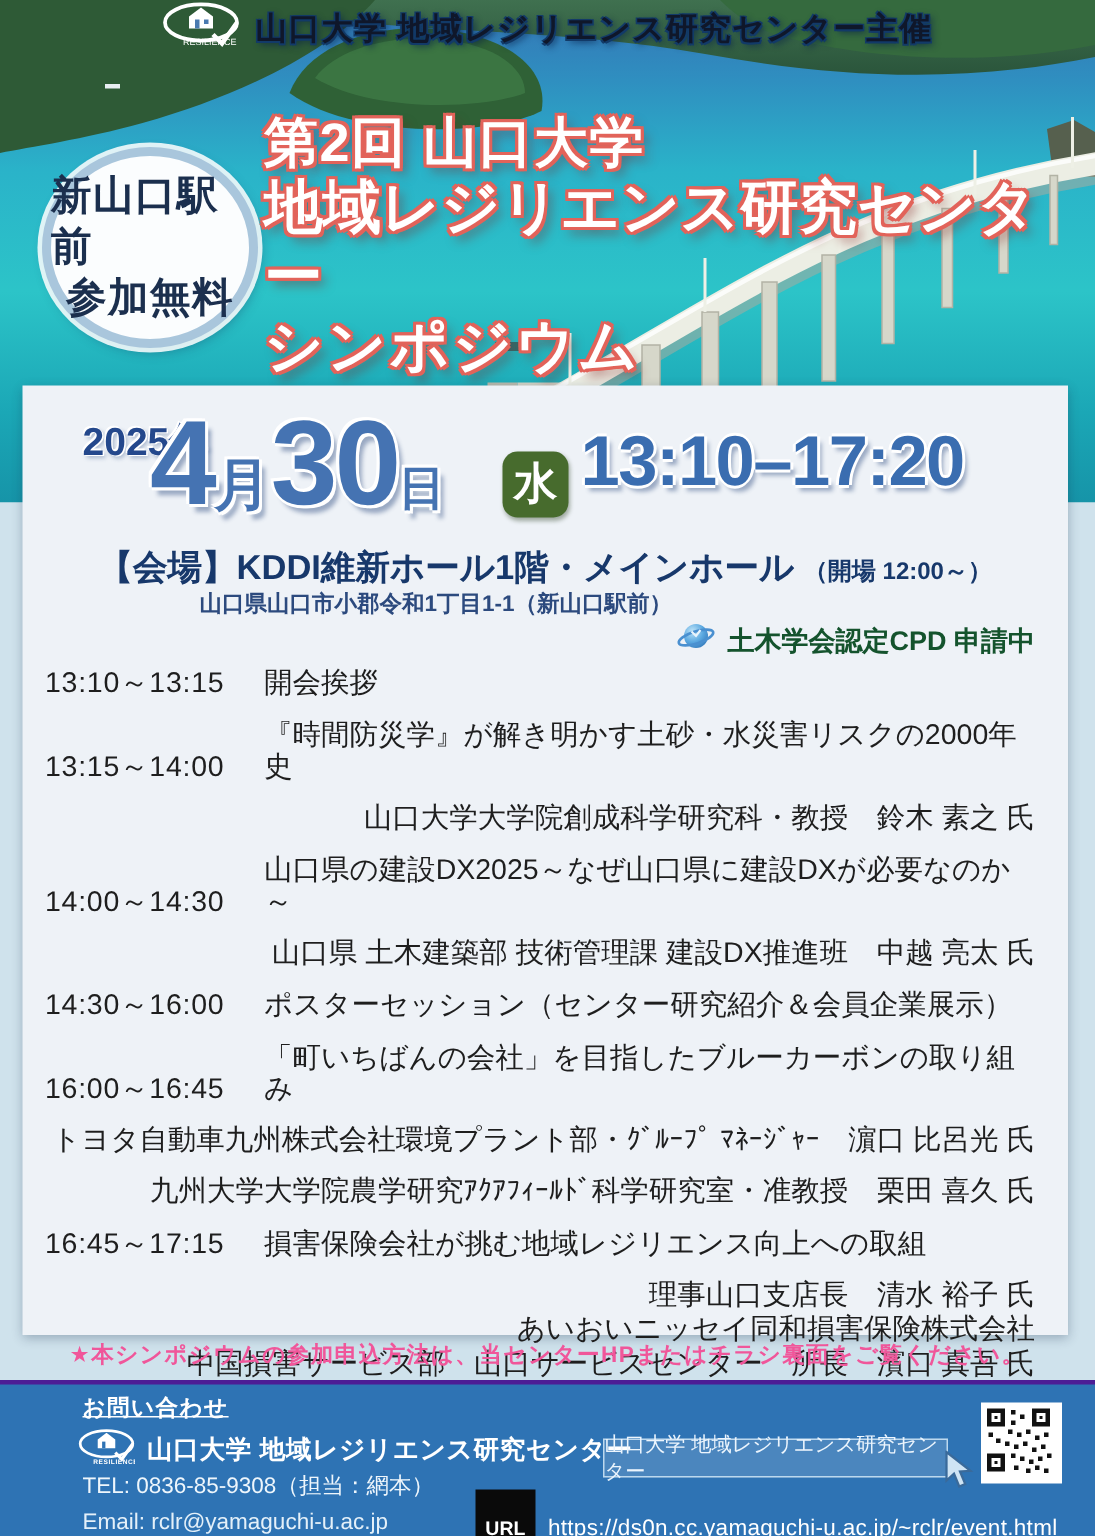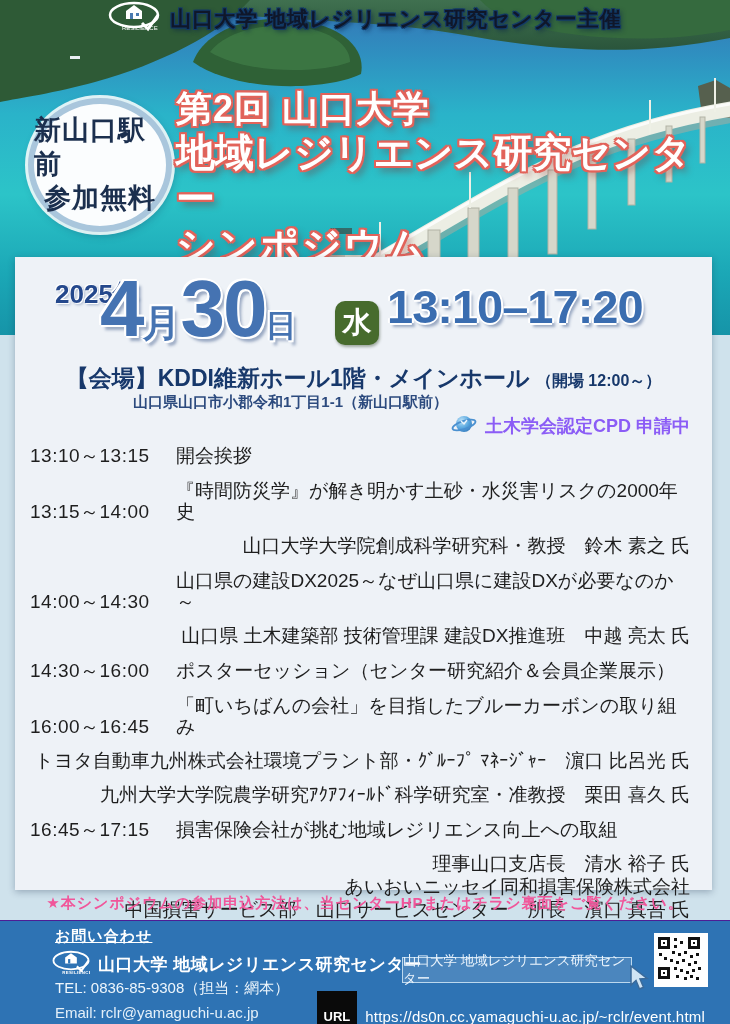--- a/index.html
+++ b/index.html
@@ -15,21 +15,21 @@
   .topbar .org-text{color:#0f172a;font-size:21px;font-weight:bold;letter-spacing:1px;
     text-shadow:1px 1px 0 #123a68,-1px -1px 0 #123a68,1px -1px 0 #123a68,-1px 1px 0 #123a68,2px 2px 5px rgba(8,30,70,.9);}
 
   
   .badge{position:absolute;left:28px;top:98px;width:132px;height:122px;background:#fbfdfe;
     border:6px solid #a9c6dc;border-radius:50%;box-shadow:0 0 0 3px rgba(255,255,255,.85),2px 3px 8px rgba(20,50,90,.35);
     display:flex;flex-direction:column;align-items:center;justify-content:center;}
   .badge div{color:#1b2f4e;font-size:27px;font-weight:bold;line-height:1.25;letter-spacing:1px;}
 
   
-  .title-block{position:absolute;left:176px;top:88px;color:#ffffff;font-weight:bold;line-height:1.18;
+  .title-block{position:absolute;left:176px;top:74px;color:#ffffff;font-weight:bold;line-height:1.18;
     text-shadow:2px 0 0 #e2635a,-2px 0 0 #e2635a,0 2px 0 #e2635a,0 -2px 0 #e2635a,2px 2px 0 #e2635a,-2px -2px 0 #e2635a,2px -2px 0 #e2635a,-2px 2px 0 #e2635a,4px 5px 7px rgba(130,30,30,.5);}
   .title-line1{font-size:36px;letter-spacing:1px;}
   .title-line2{font-size:39px;letter-spacing:0px;}
   .title-line3{font-size:39px;letter-spacing:2px;}
 
   
   .panel{position:absolute;left:15px;top:257px;width:697px;height:633px;background:#eef2f7;
     box-shadow:0 2px 7px rgba(20,40,70,.3);}
 
   .daterow{position:absolute;left:0;top:0;width:697px;height:105px;}
@@ -43,38 +43,38 @@
   .weekday-box{position:absolute;left:320px;top:44px;width:44px;height:44px;background:#476b2d;border-radius:10px;
     display:flex;align-items:center;justify-content:center;color:#ffffff;font-size:29px;font-weight:bold;box-shadow:1px 2px 3px rgba(40,60,30,.4);}
   .time-range{position:absolute;left:372px;top:22px;font-size:47px;font-weight:bold;color:#3a6db0;letter-spacing:-1px;
     text-shadow:2px 0 0 #fff,-2px 0 0 #fff,0 2px 0 #fff,0 -2px 0 #fff,3px 4px 3px rgba(50,80,130,.45);}
 
   .venue-line{position:absolute;left:0;top:106px;width:697px;text-align:center;color:#17386b;font-size:23px;font-weight:bold;}
   .venue-note{font-size:16px;font-weight:bold;}
   .address-line{position:absolute;left:0;top:136px;width:551px;text-align:center;color:#2c4a7e;font-size:15px;font-weight:bold;}
 
   .cpd-row{position:absolute;right:22px;top:156px;display:flex;align-items:center;gap:8px;}
-  .cpd-text{color:#8b5cf6;font-size:18px;font-weight:bold;}
+  .cpd-text{color:#14532d;font-size:18px;font-weight:bold;}
 
   
   .schedule{position:absolute;left:15px;top:188px;width:662px;font-size:19px;color:#1e1e1e;line-height:21px;}
   .srow{margin-bottom:14px;}
   .shead{display:flex;align-items:flex-end;}
   .stime{width:146px;flex:none;letter-spacing:.5px;}
   .stitle{flex:1;}
   .speakers{text-align:right;padding-right:2px;}
   .speaker{margin-top:13px;}
   .srow.tight .speaker + .speaker{margin-top:2px;}
   .srow:last-child{margin-top:22px;}
 
   
   .apply-note{position:absolute;left:0;top:894px;width:730px;text-align:center;color:#f0569a;font-size:15px;font-weight:bold;letter-spacing:1px;}
 
   
-  .footer{position:absolute;left:0;top:920px;width:730px;height:104px;background:#2e73b4;border-top:1px solid #4c1d95;box-sizing:border-box;}
+  .footer{position:absolute;left:0;top:920px;width:730px;height:104px;background:#2e73b4;border-top:3px solid #4c1d95;box-sizing:border-box;}
   .contact-label{position:absolute;left:55px;top:6px;color:#ffffff;font-size:15px;font-weight:bold;text-decoration:underline;letter-spacing:1px;}
   .footer-org{position:absolute;left:52px;top:28px;display:flex;align-items:center;gap:8px;color:#ffffff;font-size:17px;font-weight:bold;letter-spacing:.5px;}
   .footer-tel{position:absolute;left:55px;top:58px;color:#eef6fc;font-size:15px;}
   .footer-email{position:absolute;left:55px;top:83px;color:#e4f0f9;font-size:15px;}
 
   .qr{position:absolute;right:22px;top:12px;width:50px;height:50px;background:#ffffff;padding:2px;}
   .search-box{position:absolute;right:98px;top:36px;width:228px;height:24px;border:1px solid #bcd8ee;background:rgba(255,255,255,.14);
     display:flex;align-items:center;justify-content:center;color:#ecf5fd;font-size:13.5px;}
   .cursor-icon{position:absolute;right:80px;top:44px;}
   .url-row{position:absolute;right:25px;top:70px;display:flex;align-items:center;gap:8px;}

